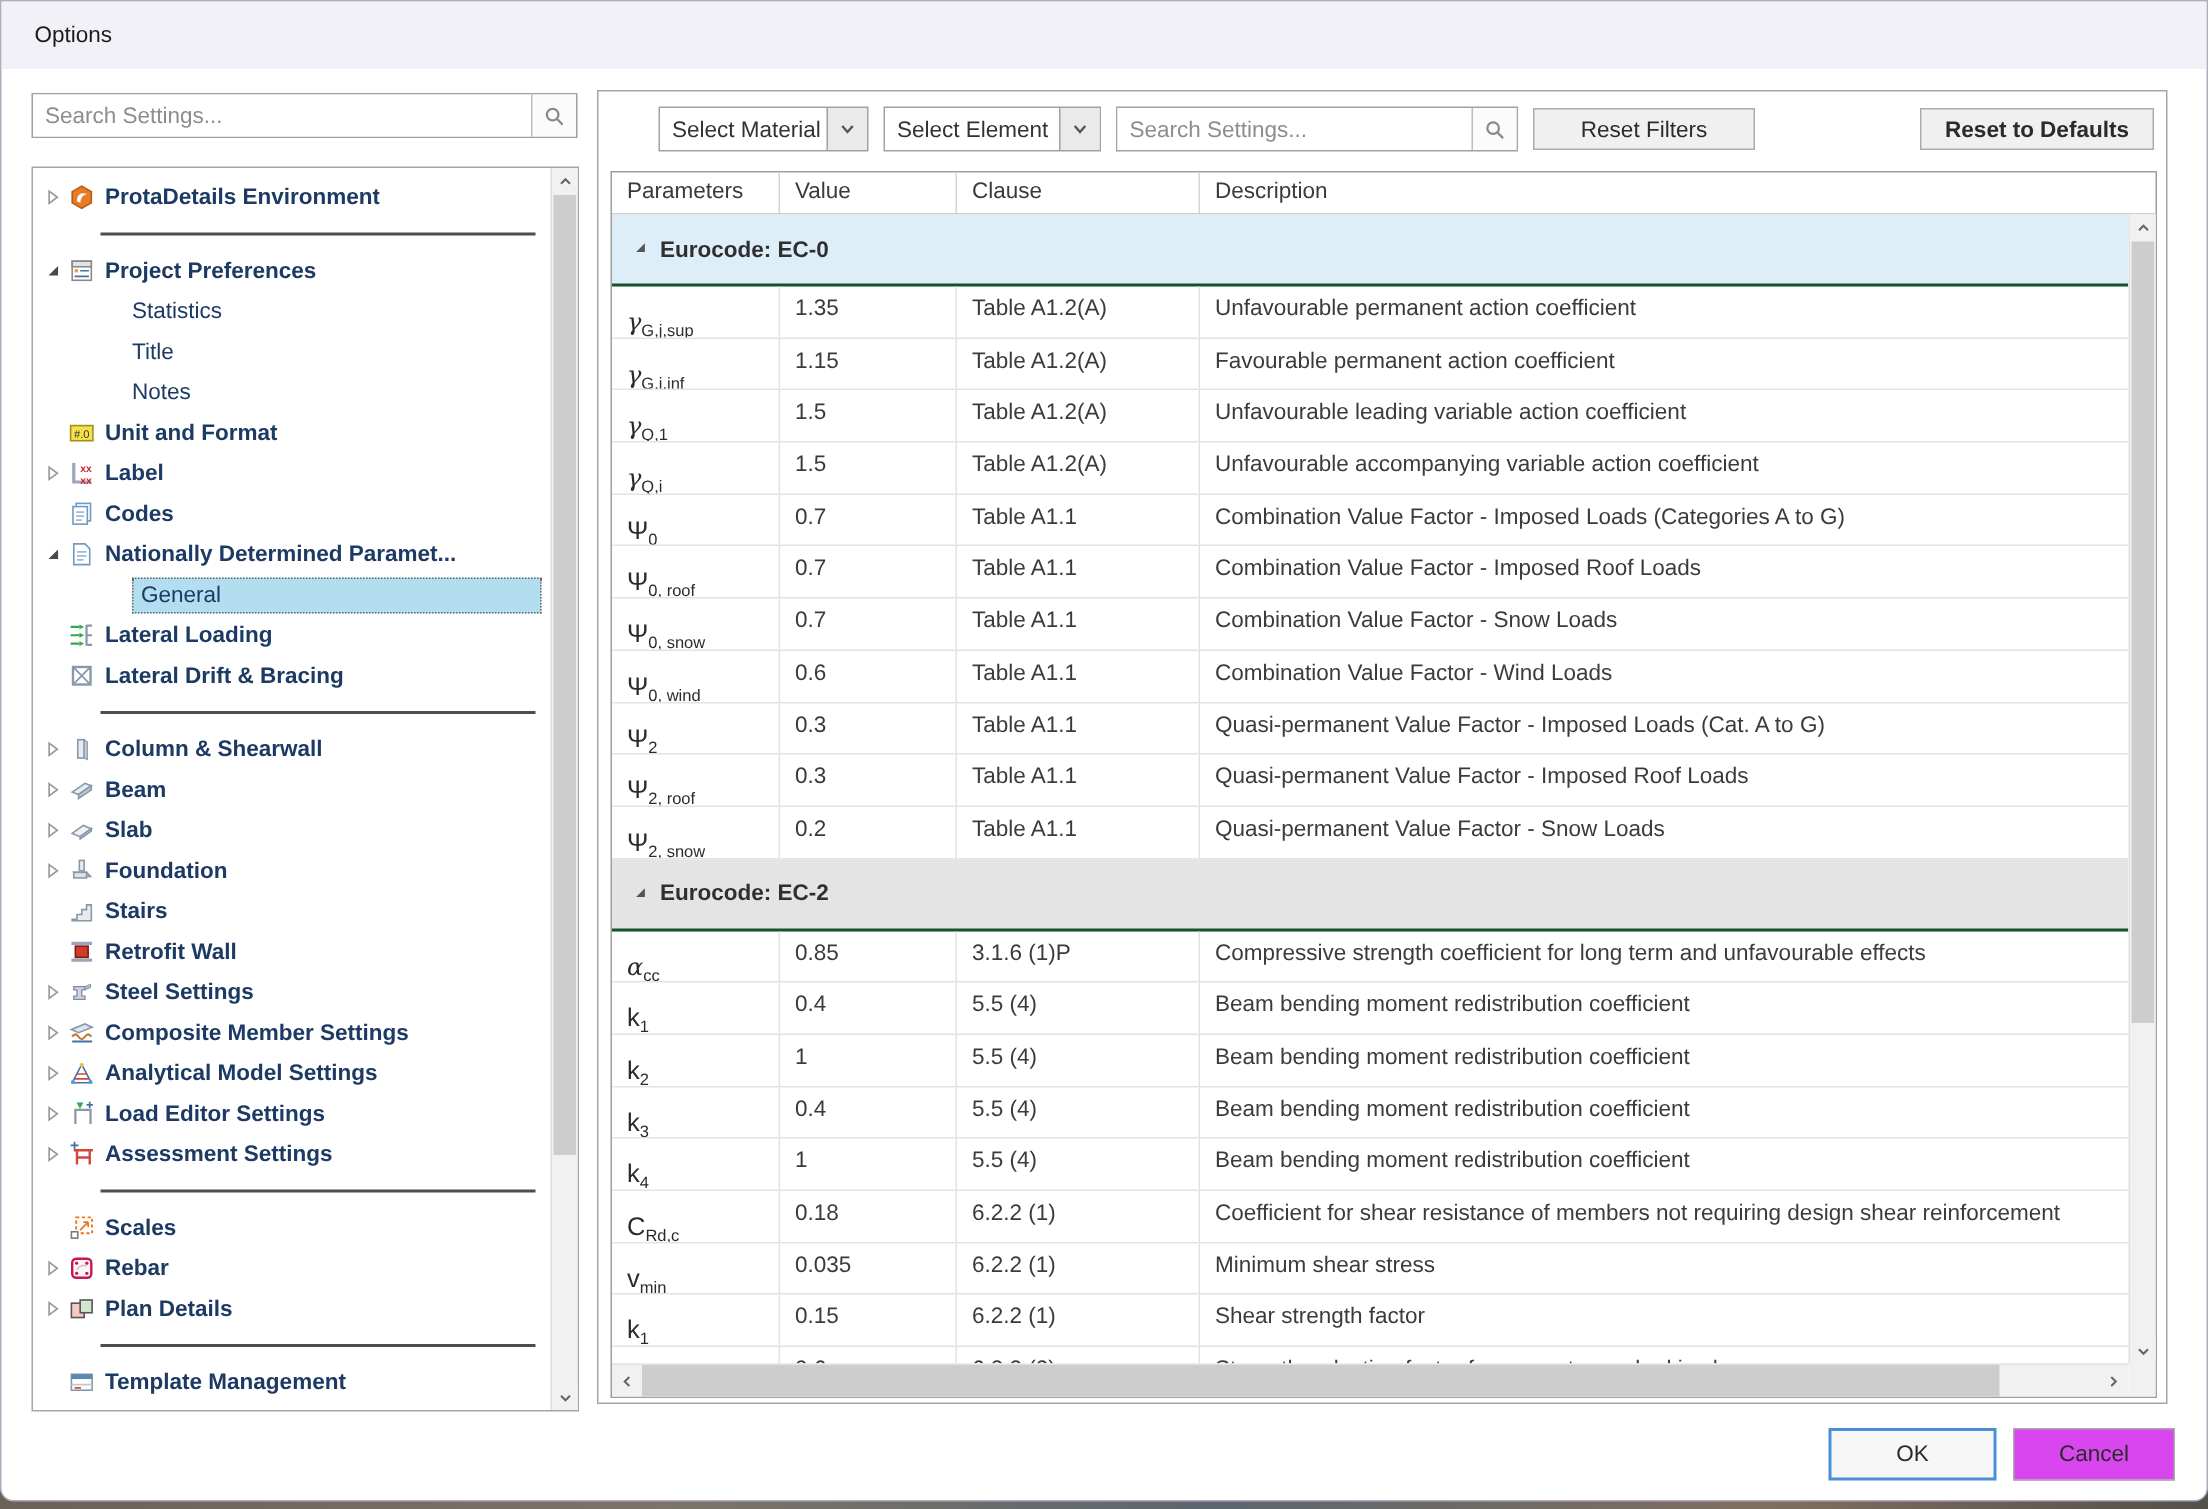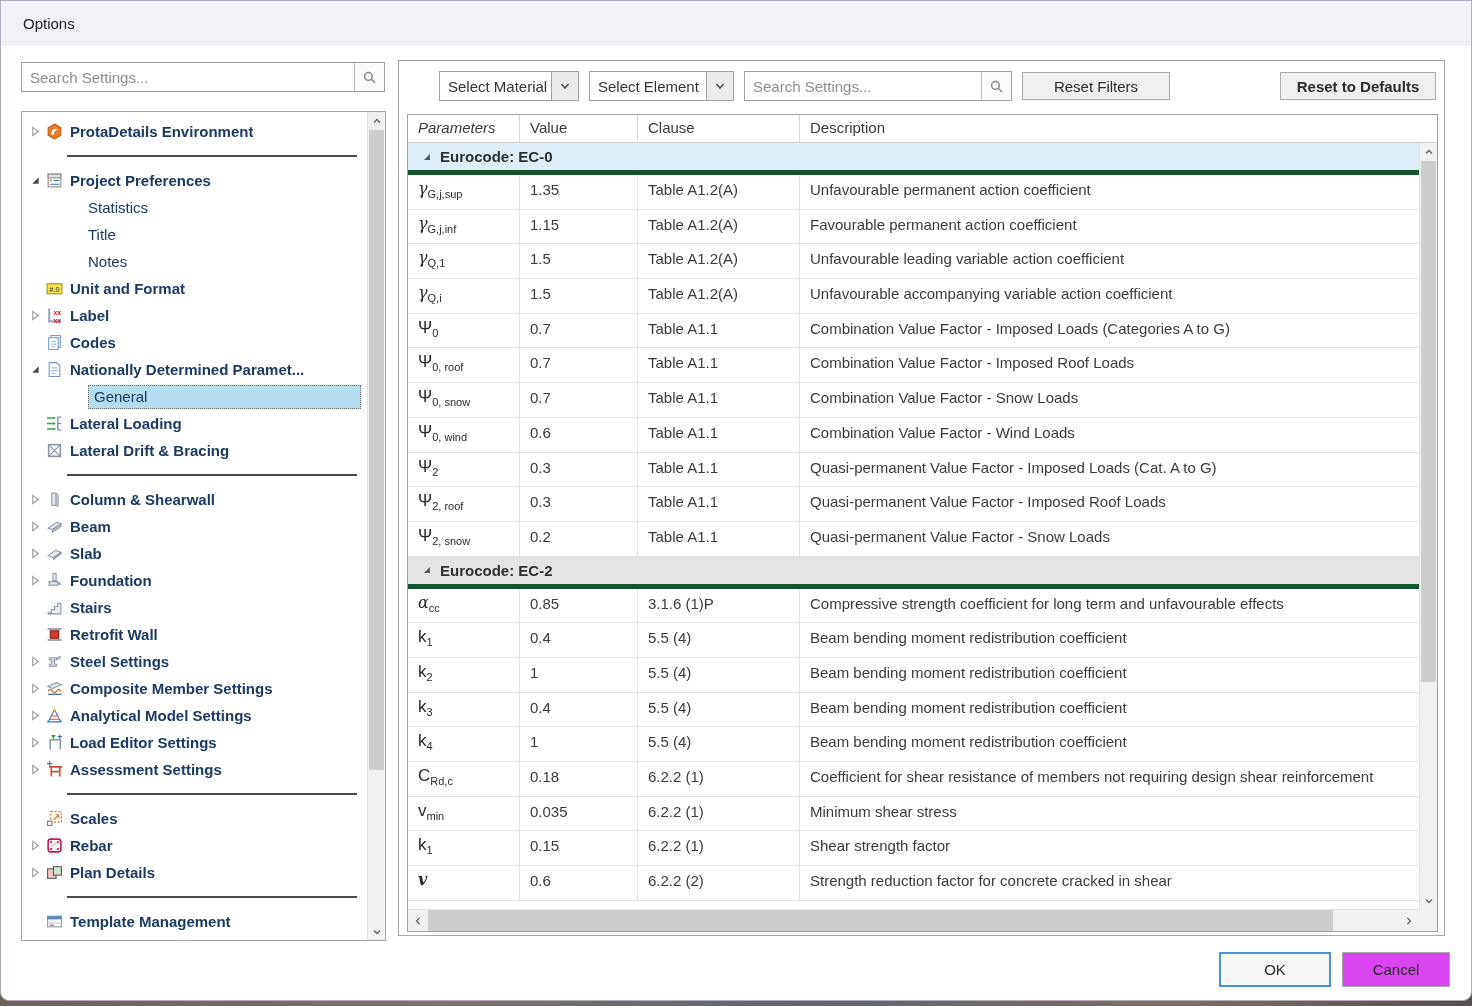--- a/index.html
+++ b/index.html
@@ -79,31 +79,31 @@
   }
   #reset-filters { width:148px; margin-top:1px; }
   #reset-defaults { width:156px; margin-left:auto; margin-top:1px;font-weight:bold; }
   
   .grid {
     position:absolute; left:8px; top:53px; width:1031px; height:818px;
     border:1px solid #9f9f9f; background:#fff;
   }
   .grid-header { display:flex; height:28px; border-bottom:1px solid #cfcfcf; }
   .gh-cell { font-size:15px; color:#3a3a3a; padding:4px 0 0 10px; border-right:1px solid #d6d6d6; }
-  .gh-cell:nth-child(1){ width:112px;font-style:italic; } .gh-cell:nth-child(2){ width:118px; }
+  .gh-cell:nth-child(1){ width:112px; } .gh-cell:nth-child(2){ width:118px; }
   .gh-cell:nth-child(3){ width:162px; } .gh-cell:nth-child(4){ flex:1; border-right:none; }
   .grid-body { position:absolute; left:0; right:18px; top:28px; bottom:22px; overflow:hidden; }
-  .grow { height:32px; display:flex; align-items:center; padding-left:14px; border-bottom:5px solid #14532d; cursor:pointer; }
+  .grow { height:48px; display:flex; align-items:center; padding-left:14px; border-bottom:2px solid #14532d; cursor:pointer; }
   .grow.blue { background:#ddeef9; }
   .grow.gray { background:#e4e4e4; }
   .grow svg { width:10px; height:10px; margin-right:8px; }
   .gtitle { font-size:15px; font-weight:bold; color:#2f2f2f; }
   .drow { display:flex; height:34.7px; border-bottom:1px solid #e3e3e3; }
   .dcell { padding:6px 0 0 10px; font-size:15px; color:#3b3b3b; border-right:1px solid #e3e3e3; overflow:hidden; white-space:nowrap; }
-  .dcell.param { width:112px; padding-top:4px; } .dcell.value { width:118px; }
+  .dcell.param { width:112px; padding-top:14px; } .dcell.value { width:118px; }
   .dcell.clause { width:162px; } .dcell.desc { flex:1; border-right:none; }
   .pbase { font-size:17px; color:#2b2b2b; }
   .pbase.greek { font-family:"DejaVu Serif", serif; font-style:italic; font-size:16px; }
   .pbase.bold { font-weight:bold; }
   .psub { font-size:11px; color:#2b2b2b; position:relative; top:4px; }
   .grid-vscroll { position:absolute; right:0; top:28px; bottom:22px; width:18px; background:#f1f1f1; border-left:1px solid #e2e2e2; }
   .grid-hscroll { position:absolute; left:0; right:18px; bottom:0; height:22px; background:#f1f1f1; border-top:1px solid #e2e2e2; display:flex; align-items:stretch; }
   .hsb-btn { width:20px; display:flex; align-items:center; justify-content:center; cursor:pointer; }
   .hsb-btn svg { width:10px; height:10px; }
   .hsb-thumb { width:905px; background:#cdcdcd; cursor:pointer; }

